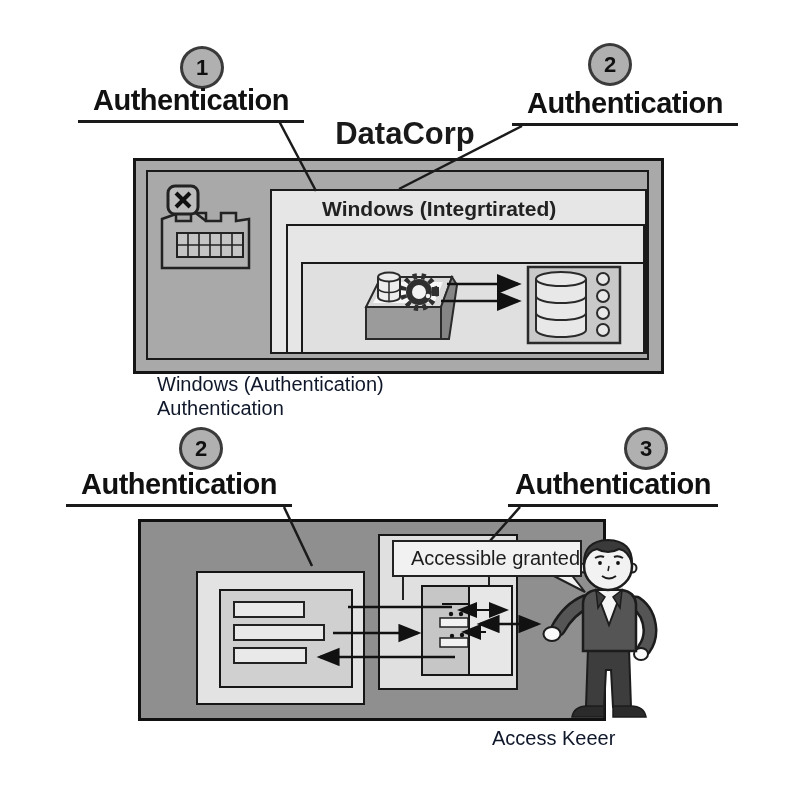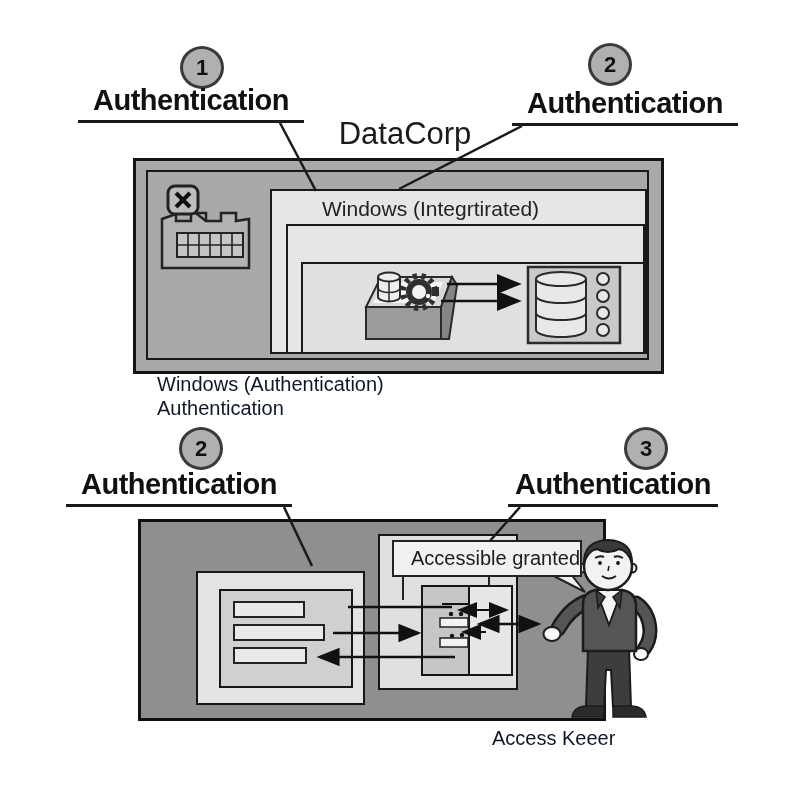--- a/index.html
+++ b/index.html
@@ -181,23 +181,23 @@
   <div class="abs badge" style="left:180px;top:46px;">
     <span>1</span>
   </div>
   <div class="abs heading" style="left:78px;top:84px;width:226px;">Authentication</div>
 
   <div class="abs badge" style="left:588px;top:43px;">
     <span>2</span>
   </div>
   <div class="abs heading" style="left:512px;top:87px;width:226px;">Authentication</div>
 
-  <div class="abs title" style="left:330px;top:116px;width:150px;text-align:center;">DataCorp</div>
-
-  <div class="abs boxlabel" style="left:322px;top:197px;">Windows (Integrtirated)</div>
+  <div class="abs title" style="left:330px;top:116px;width:150px;text-align:center;font-weight:bold;">DataCorp</div>
+
+  <div class="abs boxlabel" style="left:322px;top:197px;font-weight:bold;">Windows (Integrtirated)</div>
 
   <div class="abs caption" style="left:157px;top:372px;">
     <div>Windows (Authentication)</div>
     <div>Authentication</div>
   </div>
 
   <div class="abs badge" style="left:179px;top:427px;">
     <span>2</span>
   </div>
   <div class="abs heading" style="left:66px;top:468px;width:226px;">Authentication</div>

